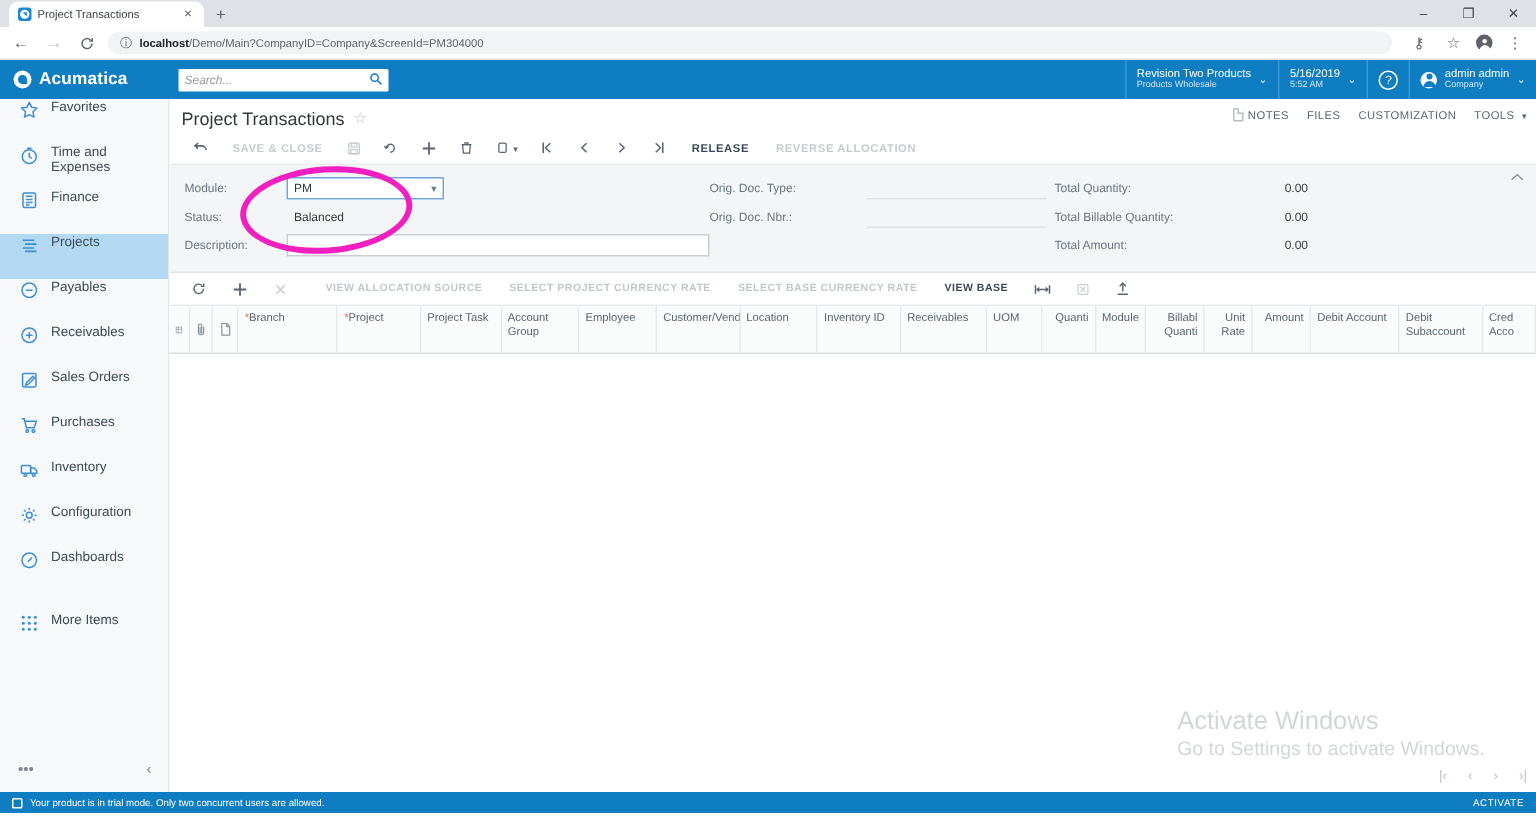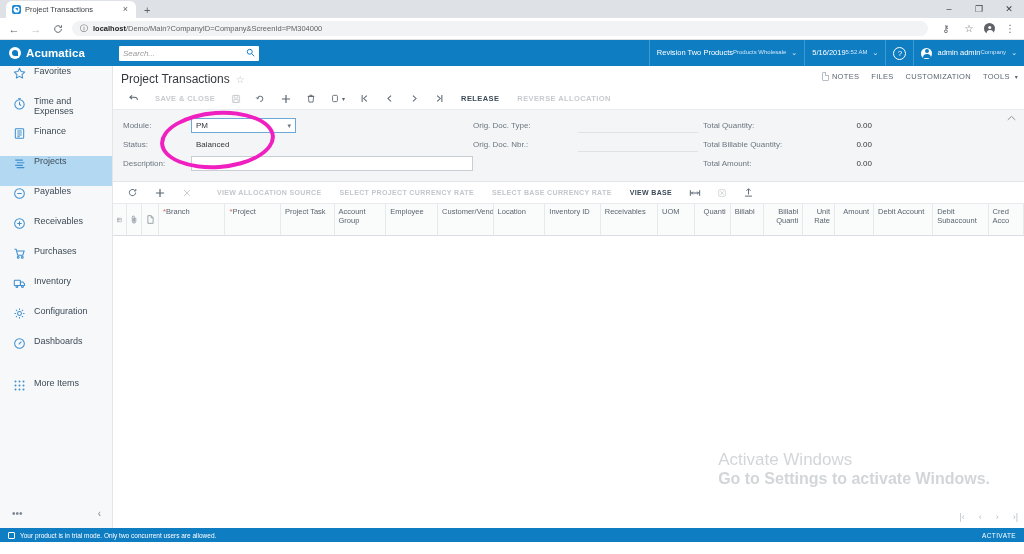--- a/index.html
+++ b/index.html
@@ -91,21 +91,21 @@
     font-family:"Liberation Sans", sans-serif; background:transparent;
   }
   .hdr-search input::placeholder { color:#999; font-style: italic; }
   .search-mag { color:#0f7dc2; font-size: 9px; }
 
   .hdr-right { margin-left:auto; display:flex; align-items:stretch; height:26px; }
   .hdr-cell {
     display:flex; align-items:center; gap:5px; padding: 0 7px; height:26px;
     border-left: 1px solid #3b9ad4; position:relative;
   }
-  .hdr-two { display:flex; justify-content:center; line-height:1.15; }
+  .hdr-two { display:flex; flex-direction:column; justify-content:center; line-height:1.15; }
   .hdr-l1 { font-size: 7.5px; }
   .hdr-l2 { font-size: 6px; color:#cde6f7; }
   .caret-d { font-size: 7px; color:#e6f2fb; }
   .help-circ {
     width: 13px; height: 13px; border-radius:50%; border:1.2px solid #fff;
     display:flex; align-items:center; justify-content:center; font-size:8px;
   }
   .user-ico {
     width: 11px; height: 11px; border-radius:50%; background:#fff; position:relative; flex:0 0 auto;
   }
@@ -242,25 +242,25 @@
   .gh-ic { display:flex; align-items:center; justify-content:center; padding-top:0;
     color:#8b949c; font-size: 8px; }
   .grid-body { height: 280px; background:#fff; }
   .grid-foot {
     position:absolute; right: 6px; bottom: 6px; display:flex; align-items:center;
     gap: 14px; color:#b9c0c7; font-size: 9px;
   }
 
   
   .watermark {
-    position:absolute; right: 34px; bottom: 40px; text-align:left; color:#d3d6d8;
+    position:absolute; right: 34px; bottom: 22px; text-align:left; color:#d3d6d8;
     pointer-events:none;
   }
   .wm1 { font-size: 17px; line-height: 1.15; }
-  .wm2 { font-size: 16px; font-weight: bold; }
+  .wm2 { font-size: 13px; }
 
   
   .statusbar {
     height: 14px; background: #0f7dc2; color:#fff; display:flex; align-items:center;
     padding: 0 8px; font-size: 6.5px; gap: 5px;
   }
   .sb-ic { width:7px;height:7px;border:1px solid #fff; border-radius:1px; flex:0 0 auto; }
   .sb-right { margin-left:auto; font-size:6.5px; letter-spacing:.4px; }
 </style>
 </head>
@@ -398,20 +398,29 @@
         <span>Payables</span>
       </div>
       <div class="side-item">
         <span class="side-ic">
           <svg width="13" height="13" viewBox="0 0 14 14" fill="none" stroke="#3e8fd0" stroke-width="1.1">
             <circle cx="7" cy="7" r="5.2"></circle>
               <path d="M4.6 7h4.8M7 4.6v4.8"></path>
           </svg>
         </span>
         <span>Receivables</span>
+      </div>
+      <div class="side-item">
+        <span class="side-ic">
+          <svg width="13" height="13" viewBox="0 0 14 14" fill="none" stroke="#3e8fd0" stroke-width="1.1">
+            <rect x="2.2" y="2.2" width="9.6" height="9.6" rx="1"></rect>
+              <path d="M9.6 4.2L5 8.8l-.6 1.8 1.8-.6 4.6-4.6z"></path>
+          </svg>
+        </span>
+        <span>Sales Orders</span>
       </div>
       <div class="side-item">
         <span class="side-ic">
           <svg width="13" height="13" viewBox="0 0 14 14" fill="none" stroke="#3e8fd0" stroke-width="1.1">
             <path d="M1.6 2.4h1.8l1.6 6.4h5.6l1.4-4.6H4.2"></path>
               <circle cx="5.6" cy="11.2" r="1"></circle>
               <circle cx="10" cy="11.2" r="1"></circle>
           </svg>
         </span>
         <span>Purchases</span>
@@ -672,21 +681,21 @@
         <div class="gh" style="width:60px"><span class="req">*</span><span>Project</span></div>
         <div class="gh" style="width:58px"><span>Project Task</span></div>
         <div class="gh" style="width:56px"><span>Account Group</span></div>
         <div class="gh" style="width:56px"><span>Employee</span></div>
         <div class="gh" style="width:60px"><span>Customer/Vend</span></div>
         <div class="gh" style="width:56px"><span>Location</span></div>
         <div class="gh" style="width:60px"><span>Inventory ID</span></div>
         <div class="gh" style="width:62px"><span>Receivables</span></div>
         <div class="gh" style="width:40px"><span>UOM</span></div>
         <div class="gh num" style="width:38px"><span>Quanti</span></div>
-        <div class="gh" style="width:36px"><span>Billabl</span></div>
+        <div class="gh" style="width:36px"><span>Module</span></div>
         <div class="gh num" style="width:42px"><span>Billabl Quanti</span></div>
         <div class="gh num" style="width:34px"><span>Unit Rate</span></div>
         <div class="gh num" style="width:42px"><span>Amount</span></div>
         <div class="gh" style="width:64px"><span>Debit Account</span></div>
         <div class="gh" style="width:60px"><span>Debit Subaccount</span></div>
         <div class="gh" style="width:38px"><span>Cred Acco</span></div>
       </div>
 
       <div class="grid-body"></div>
 

